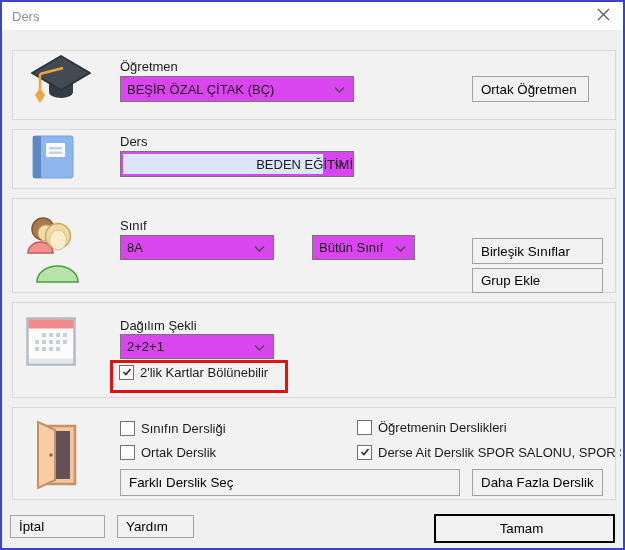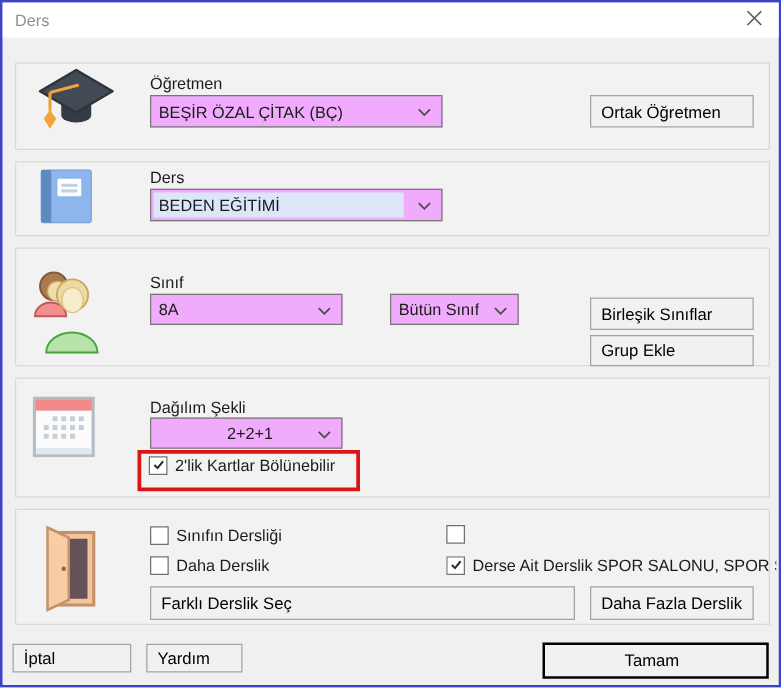--- a/index.html
+++ b/index.html
@@ -8,21 +8,21 @@
     border:2px solid #3c43c8;background:#f0f0f0;overflow:hidden;
     font-family:"Liberation Sans","DejaVu Sans",sans-serif;font-size:13px;color:#1b1b1b;padding-left:20px;
   }
   .titlebar{position:absolute;left:0;top:0;right:0;height:28px;background:#ffffff;}
   .title{position:absolute;left:10px;top:7px;font-size:13px;color:#8f8f8f;}
   .close-btn{position:absolute;right:5px;top:3px;width:30px;height:22px;border:none;background:transparent;
     display:flex;align-items:center;justify-content:center;cursor:default;padding:0;}
   .section{position:absolute;left:10px;width:604px;background:#f2f2f2;border:1px solid #d9d9d9;box-sizing:border-box;}
   .icon{position:absolute;}
   .field-label{position:absolute;white-space:nowrap;}
-  .combobox{position:absolute;background:#f0abfc;border:1px solid #767676;box-sizing:border-box;
+  .combobox{position:absolute;background:#d946ef;border:1px solid #767676;box-sizing:border-box;
     display:flex;align-items:center;padding-left:6px;}
   .combobox .fill{position:absolute;left:2px;top:2px;bottom:2px;right:30px;background:#dbe6f8;}
   .combobox .value{position:relative;z-index:1;white-space:nowrap;overflow:hidden;}
   .combobox .chev{position:absolute;right:8px;top:50%;transform:translateY(-50%);}
   .btn{position:absolute;background:#f1f1f1;border:1px solid #a3a3a3;box-sizing:border-box;
     display:flex;align-items:center;padding-left:8px;white-space:nowrap;cursor:default;}
   .btn.default{border:2px solid #000000;justify-content:center;padding-left:0;}
   .cbrow{position:absolute;display:flex;align-items:center;gap:6px;white-space:nowrap;}
   .cbx{width:13px;height:13px;background:#fff;border:1px solid #707070;box-sizing:content-box;
     display:flex;align-items:center;justify-content:center;flex:0 0 auto;}
@@ -57,34 +57,34 @@
   </span>
   <span class="field-label" style="left:118px;top:57px;">Öğretmen</span>
   <div class="combobox" style="left:118px;top:74px;width:234px;height:26px;">
     <span class="value">BEŞİR ÖZAL ÇİTAK (BÇ)</span>
     <span class="chev">
       <svg width="11" height="7" viewBox="0 0 11 7">
           <polyline points="1,1 5.5,5.5 10,1" stroke="#4a4a4a" stroke-width="1.4" fill="none"></polyline>
         </svg>
     </span>
   </div>
-  <button class="btn" style="left:470px;top:74px;width:131px;height:26px;">Ortak Öğretmen</button>
+  <button class="btn" style="left:470px;top:74px;width:117px;height:26px;">Ortak Öğretmen</button>
 
   <div class="section" style="top:127px;height:60px;"></div>
   <span class="icon" style="left:28px;top:132px;">
     <svg width="46" height="46" viewBox="0 0 46 46">
       <rect x="3" y="2" width="40" height="42" rx="2" fill="#8db6ed" stroke="#7aa2d8" stroke-width="1"></rect>
       <rect x="3" y="2" width="8" height="42" fill="#5f87c0"></rect>
       <rect x="16" y="9" width="19" height="14" rx="1" fill="#ffffff"></rect>
       <rect x="19" y="13" width="13" height="2.5" fill="#c2d0e5"></rect>
       <rect x="19" y="17.5" width="13" height="2.5" fill="#c2d0e5"></rect>
     </svg>
   </span>
   <span class="field-label" style="left:118px;top:132px;">Ders</span>
-  <div class="combobox" style="left:118px;top:149px;width:234px;height:26px;">
+  <div class="combobox" style="left:118px;top:149px;width:234px;height:26px;justify-content:flex-end;">
     <span class="fill"></span>
     <span class="value">BEDEN EĞİTİMİ</span>
     <span class="chev">
       <svg width="11" height="7" viewBox="0 0 11 7">
           <polyline points="1,1 5.5,5.5 10,1" stroke="#4a4a4a" stroke-width="1.4" fill="none"></polyline>
         </svg>
     </span>
   </div>
 
   <div class="section" style="top:196px;height:95px;"></div>
@@ -135,21 +135,21 @@
           <rect x="30" y="23" width="4" height="4"></rect>
           <rect x="37" y="23" width="4" height="4"></rect>
         <rect x="9" y="30" width="4" height="4"></rect>
           <rect x="16" y="30" width="4" height="4"></rect>
           <rect x="23" y="30" width="4" height="4"></rect>
           <rect x="30" y="30" width="4" height="4"></rect>
       </g>
     </svg>
   </span>
   <span class="field-label" style="left:118px;top:316px;">Dağılım Şekli</span>
-  <div class="combobox" style="left:118px;top:332px;width:154px;height:25px;justify-content:center;">
+  <div class="combobox" style="left:118px;top:332px;width:154px;height:25px;">
     <span class="value">2+2+1</span>
     <span class="chev">
       <svg width="11" height="7" viewBox="0 0 11 7">
           <polyline points="1,1 5.5,5.5 10,1" stroke="#4a4a4a" stroke-width="1.4" fill="none"></polyline>
         </svg>
     </span>
   </div>
   <div class="highlight-red" style="left:108px;top:358px;width:172px;height:27px;"></div>
   <div class="cbrow" style="left:117px;top:363px;">
     <span class="cbx">
@@ -170,24 +170,25 @@
       <polygon points="11,5 28,13 28,63 11,71" fill="#f8cda4" stroke="#c3926a" stroke-width="2"></polygon>
       <circle cx="24" cy="38" r="1.8" fill="#8a6a4e"></circle>
     </svg>
   </span>
   <div class="cbrow" style="left:118px;top:419px;">
     <span class="cbx"></span>
     <span>Sınıfın Dersliği</span>
   </div>
   <div class="cbrow" style="left:118px;top:443px;">
     <span class="cbx"></span>
-    <span>Daha Derslik</span>
+    <span>Ortak Derslik</span>
   </div>
   <div class="cbrow" style="left:355px;top:418px;">
     <span class="cbx"></span>
+    <span>Öğretmenin Derslikleri</span>
   </div>
   <div class="cbrow clip" style="left:355px;top:443px;width:264px;">
     <span class="cbx">
       <span>
         <svg width="10" height="10" viewBox="0 0 10 10">
             <polyline points="1.5,5 4,7.5 8.5,2" stroke="#2b2b2b" stroke-width="1.6" fill="none"></polyline>
           </svg>
       </span>
     </span>
     <span>Derse Ait Derslik SPOR SALONU, SPOR SALON</span>

